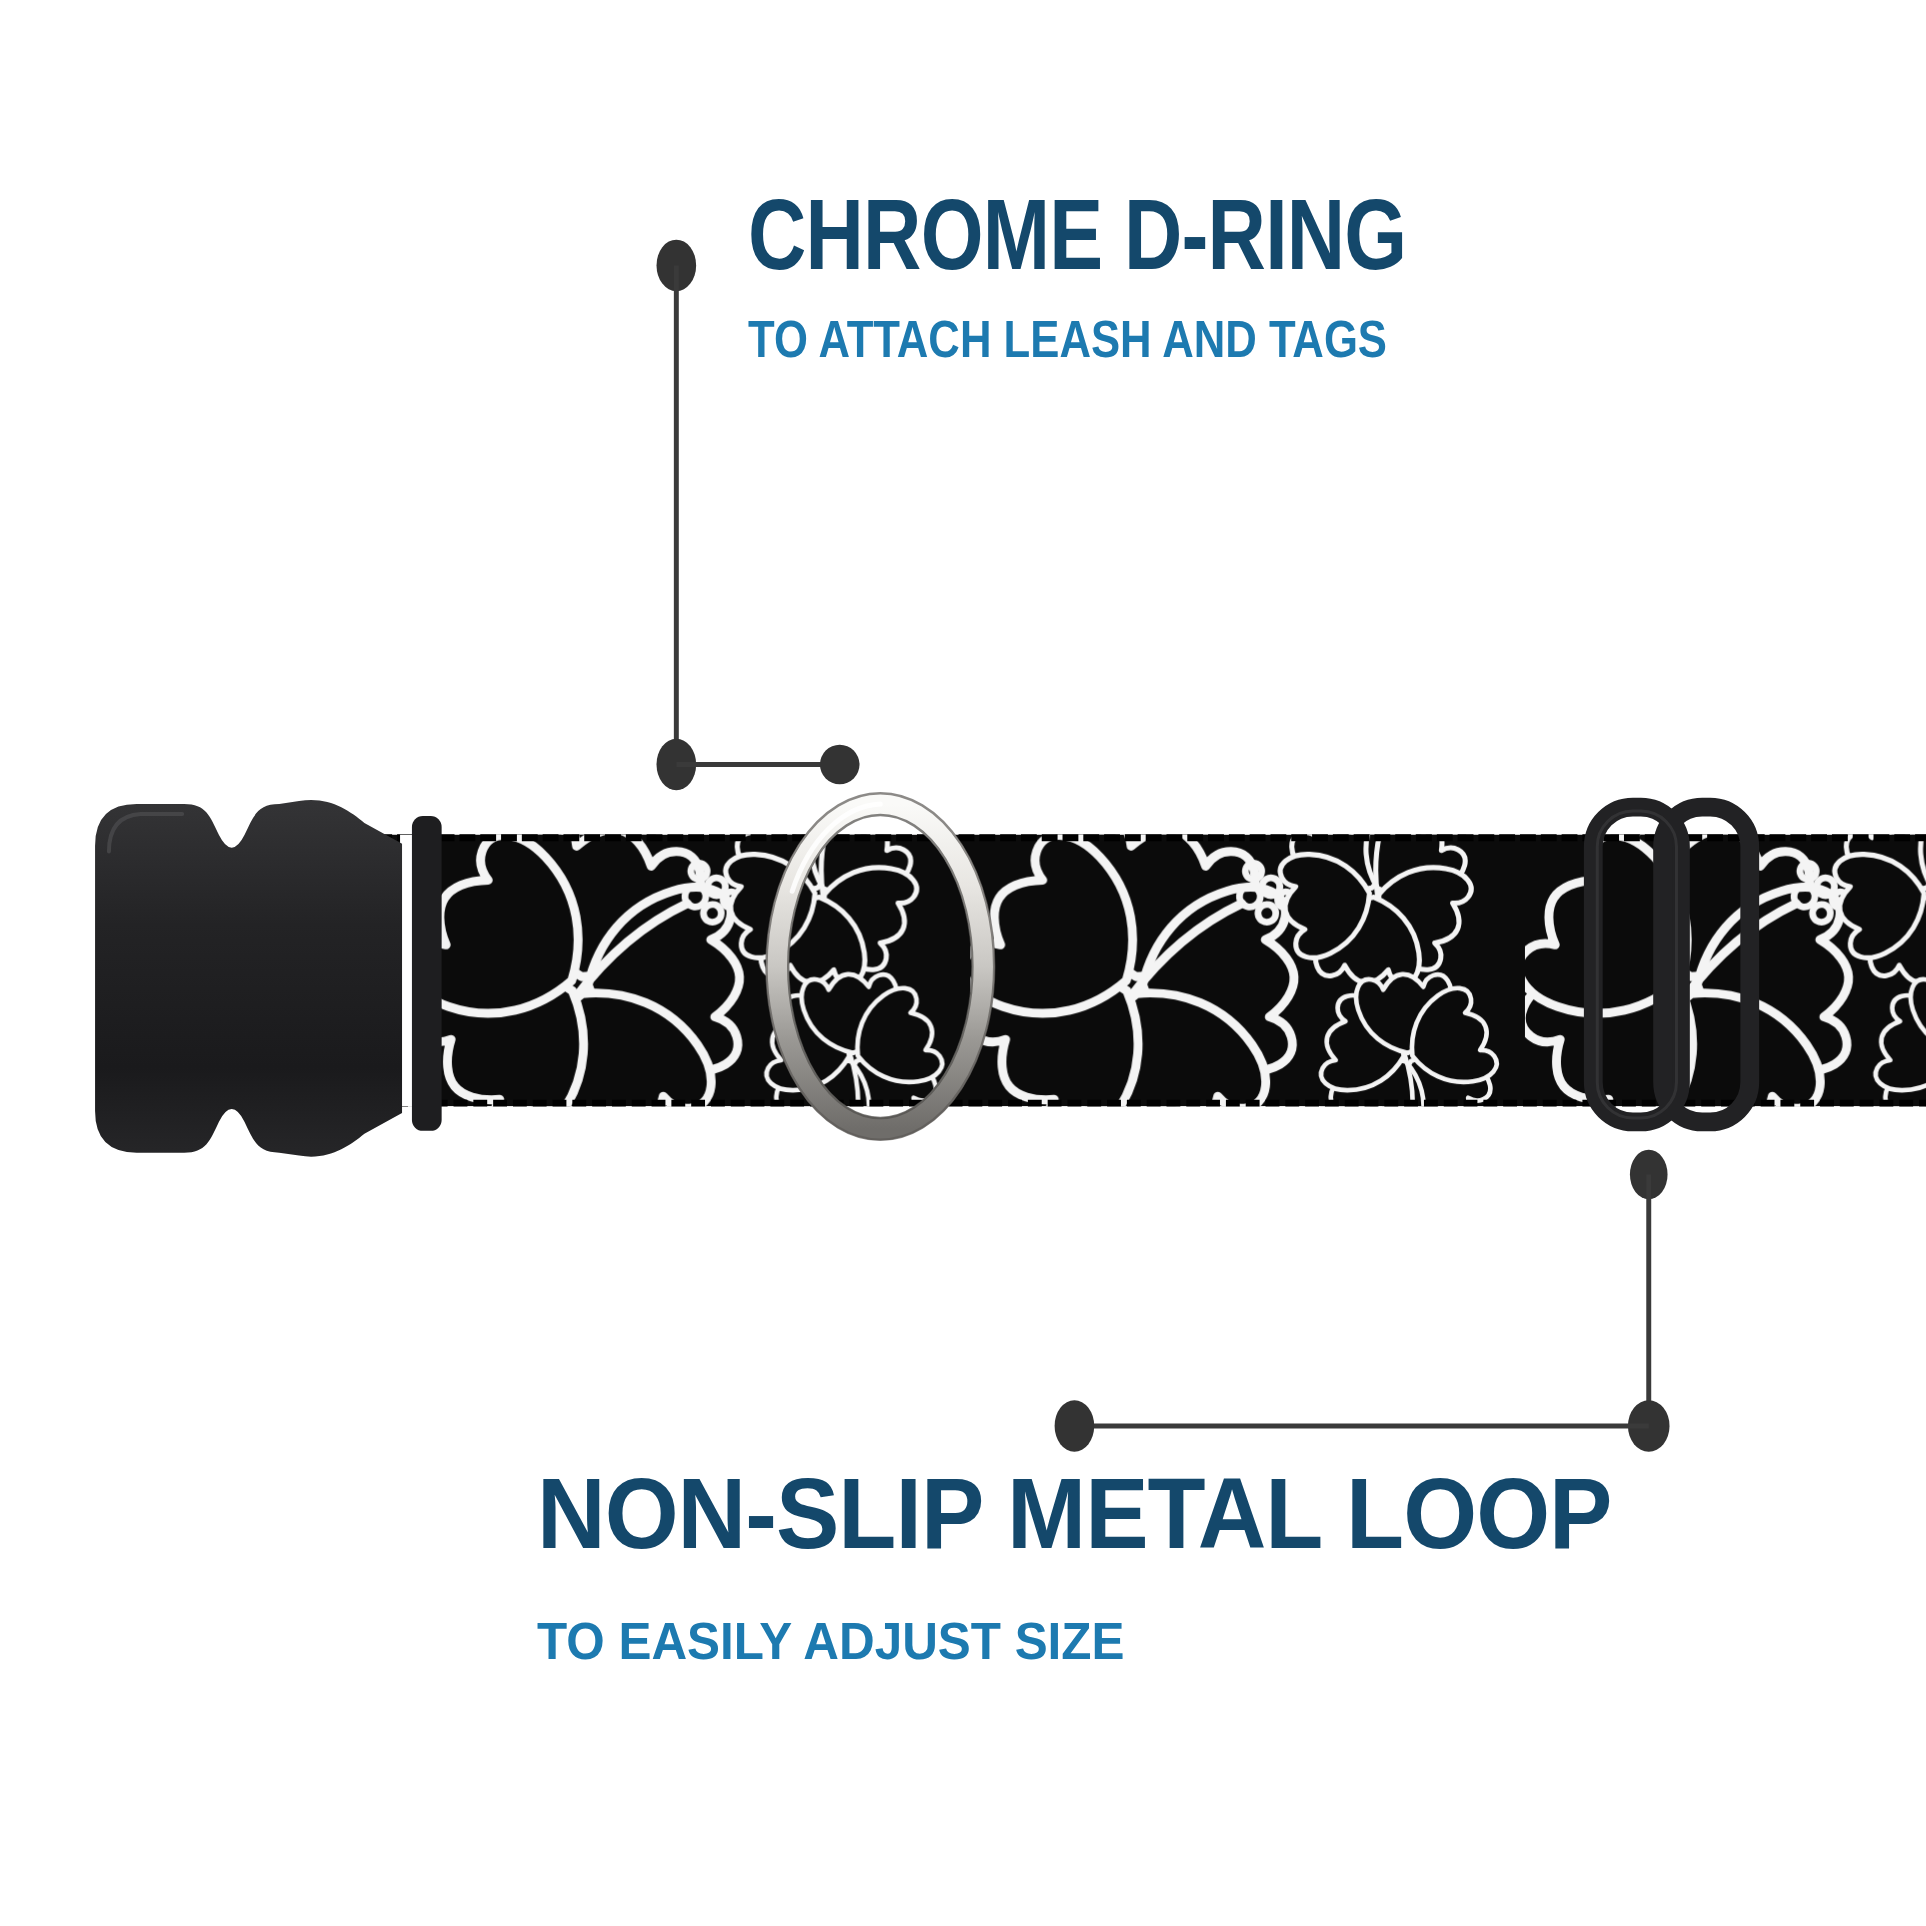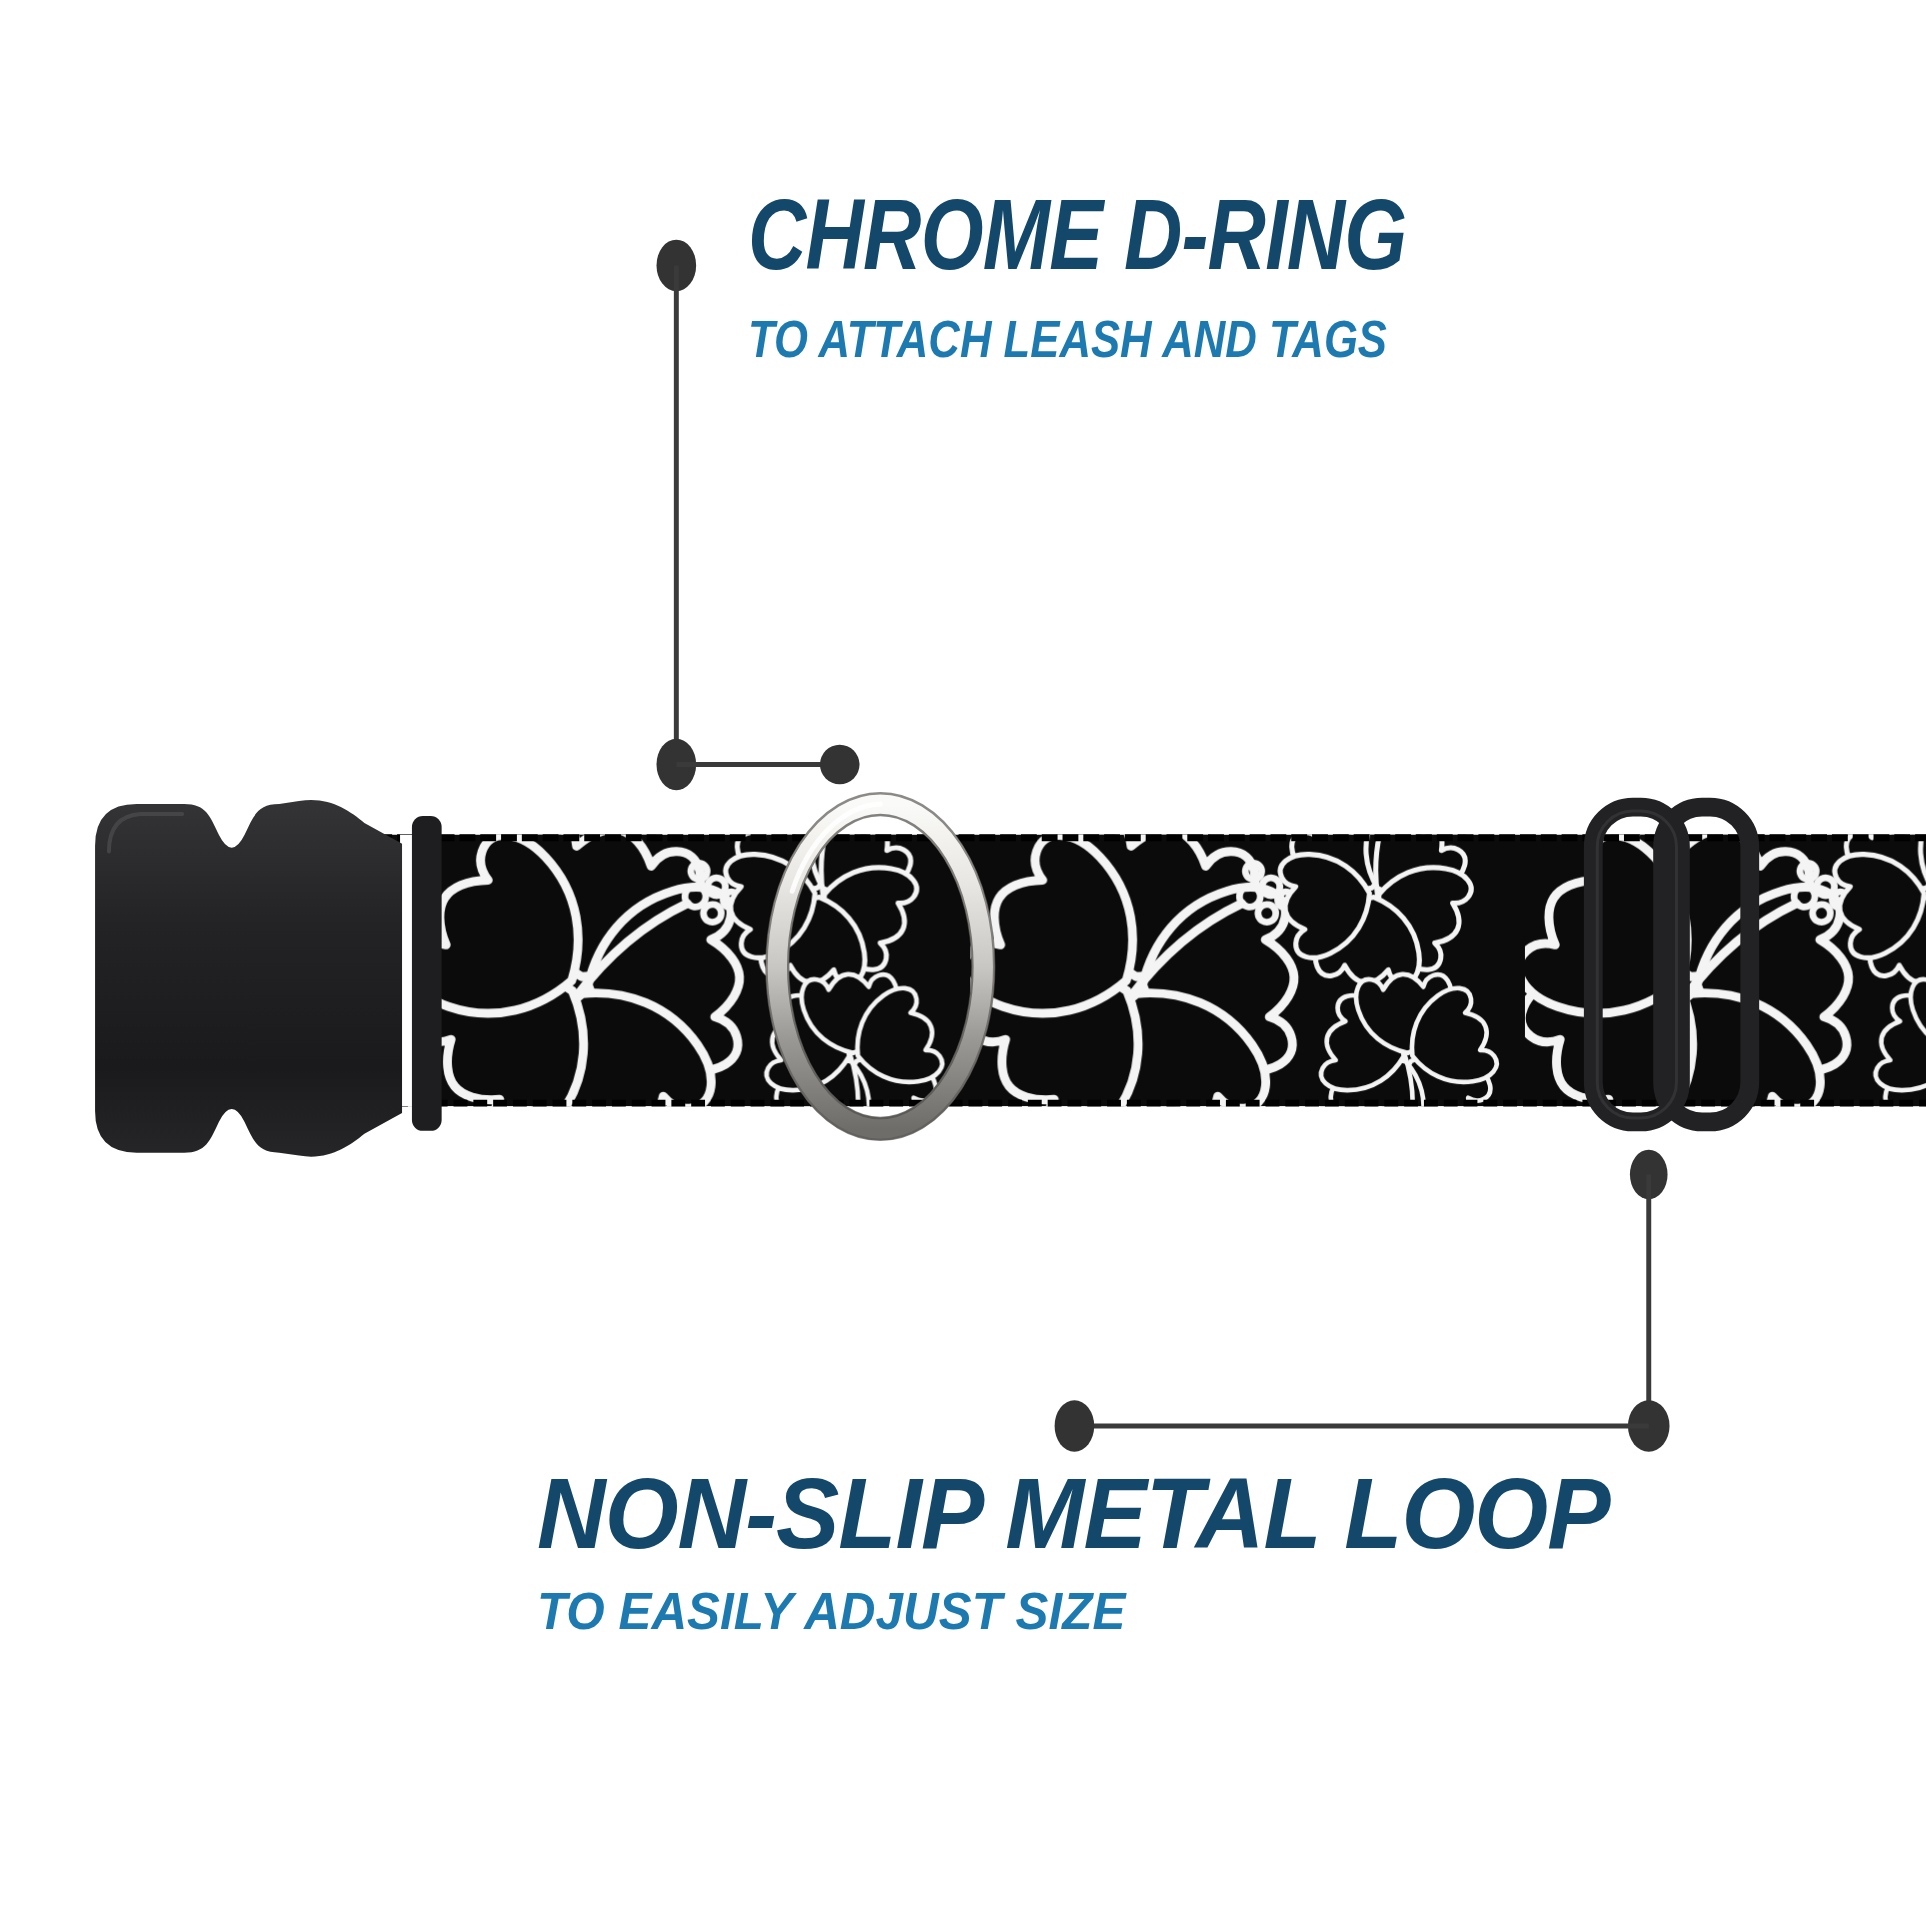--- a/index.html
+++ b/index.html
@@ -2,21 +2,20 @@
 <html><head>
 <meta charset="utf-8">
 <style>
   html,body{margin:0;padding:0;background:#ffffff;}
   .stage{
     position:relative;
     width:1927px;height:1873px;
     background:#ffffff;
     overflow:hidden;
     font-family:"Liberation Sans", sans-serif;
-    font-style:italic;
   }
   .stage svg{position:absolute;left:0;top:0;}
   .callout-text{position:absolute;white-space:nowrap;}
   .callout-text .title{
     display:inline-block;
     font-weight:700;
     font-size:101px;
     line-height:1;
     color:#14486b;
     letter-spacing:-1px;
@@ -27,21 +26,21 @@
     font-weight:700;
     font-size:52px;
     line-height:1;
     color:#1d7ab0;
     letter-spacing:0;
     transform-origin:left top;
   }
   #dring-text{left:748px;top:184px;}
   #dring-text .title{transform:scaleX(0.80);}
   #dring-text .subtitle{margin-top:28px;transform:scaleX(0.84);}
-  #loop-text{left:537px;top:1463px;}
+  #loop-text{left:537px;top:1463px;gap:30px;}
   #loop-text .title{font-size:100px;transform:scaleX(0.95);}
   #loop-text .subtitle{margin-top:22px;transform:scaleX(0.95);}
   .block{display:flex;flex-direction:column;align-items:flex-start;}
 </style>
 </head>
 <body>
 
 <div class="stage">
 
   <svg width="1927" height="1927" viewBox="0 0 1946 1946">

